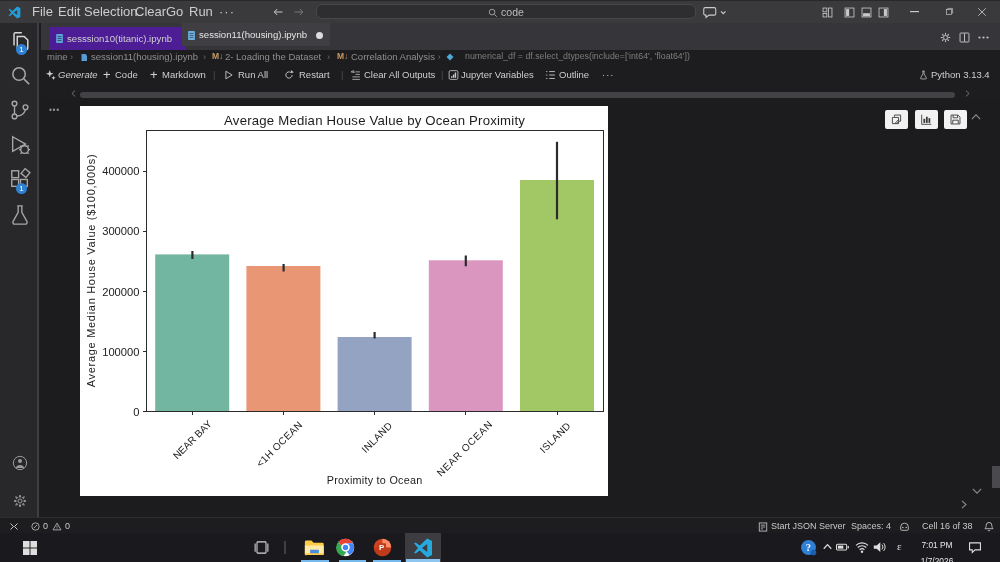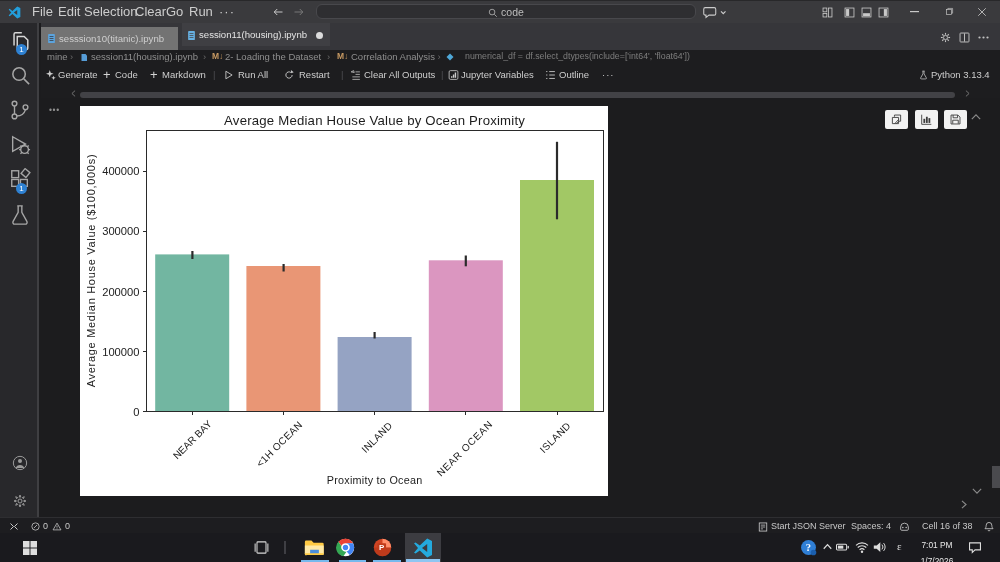--- a/index.html
+++ b/index.html
@@ -9,21 +9,21 @@
 .abs { position:absolute; }
 
 
 #titlebar { position:absolute; left:0; top:0; width:1000px; height:23px; background:#3a3a3d; }
 #titlebar .menu { position:absolute; top:0; height:23px; line-height:23px; color:#cdcdcd; font-size:13px; }
 #searchbox { position:absolute; left:316px; top:4px; width:380px; height:15px; background:#2e2e31; border:1px solid #48484c; border-radius:6px; color:#bdbdbd; font-size:10.5px; line-height:14px; text-align:center; }
 
 
 #tabsrow { position:absolute; left:41px; top:23px; width:959px; height:27px; background:#36363a; }
 .tab { position:absolute; height:23px; line-height:23px; font-size:9.6px; white-space:nowrap; }
-#tab1 { left:0; top:4px; width:137px; background:#737373; color:#cfcfcf; }
+#tab1 { left:8px; top:4px; width:137px; background:#4c1d95; color:#cfcfcf; }
 #tab2 { left:141px; width:148px; background:#3f3f43; color:#e4e4e4; }
 
 
 #crumbs { position:absolute; left:41px; top:50px; width:959px; height:13px; background:#1d1d1f; color:#8f8f8f; font-size:9.5px; line-height:13px; white-space:nowrap; }
 #nbtool { position:absolute; left:41px; top:63px; width:959px; height:23px; background:#1d1d1f; color:#cecece; font-size:9.5px; line-height:23px; white-space:nowrap; }
 #scrollband { position:absolute; left:41px; top:86px; width:959px; height:12px; background:#1d1d1f; }
 #hthumb { position:absolute; left:39px; top:5.5px; width:875px; height:6px; background:#424246; border-radius:3px; }
 
 
 #editor { position:absolute; left:41px; top:98px; width:959px; height:419px; background:#1c1c1e; }
@@ -164,21 +164,21 @@
     <svg class="abs" style="left:405px;top:3px;" width="8" height="8" viewBox="0 0 16 16">
         <path fill="#4fa8d8" d="M8 1 L15 8 L8 15 L1 8 Z"></path>
       </svg>
     <span class="abs" style="left:424px;color:#7e7e7e;font-size:8.8px;">numerical_df = df.select_dtypes(include=['int64', 'float64'])</span>
   </div>
 
   <div id="nbtool">
     <svg class="abs" style="left:5px;top:7px;" width="10" height="10" viewBox="0 0 16 16">
         <path fill="#cccccc" d="M6 0 L7.5 4.5 L12 6 L7.5 7.5 L6 12 L4.5 7.5 L0 6 L4.5 4.5 Z M12 9 L13 11.5 L15.5 12.5 L13 13.5 L12 16 L11 13.5 L8.5 12.5 L11 11.5 Z"></path>
       </svg>
-    <span class="abs" style="left:17px;">Generate</span>
+    <span class="abs" style="left:17px;font-style:italic;">Generate</span>
     <span class="abs" style="left:62px;font-size:13px;color:#d4d4d4;">+</span>
       <span class="abs" style="left:74px;">Code</span>
     <span class="abs" style="left:109px;font-size:13px;color:#d4d4d4;">+</span>
       <span class="abs" style="left:121px;">Markdown</span>
     <span class="abs" style="left:172px;color:#4e4e52;">|</span>
     <svg class="abs" style="left:183px;top:7px;" width="10" height="10" viewBox="0 0 16 16">
         <path fill="none" stroke="#cccccc" stroke-width="1.4" d="M3 2 L13 8 L3 14 Z"></path>
       </svg>
     <span class="abs" style="left:197px;">Run All</span>
     <svg class="abs" style="left:243px;top:7px;" width="10" height="10" viewBox="0 0 16 16">

